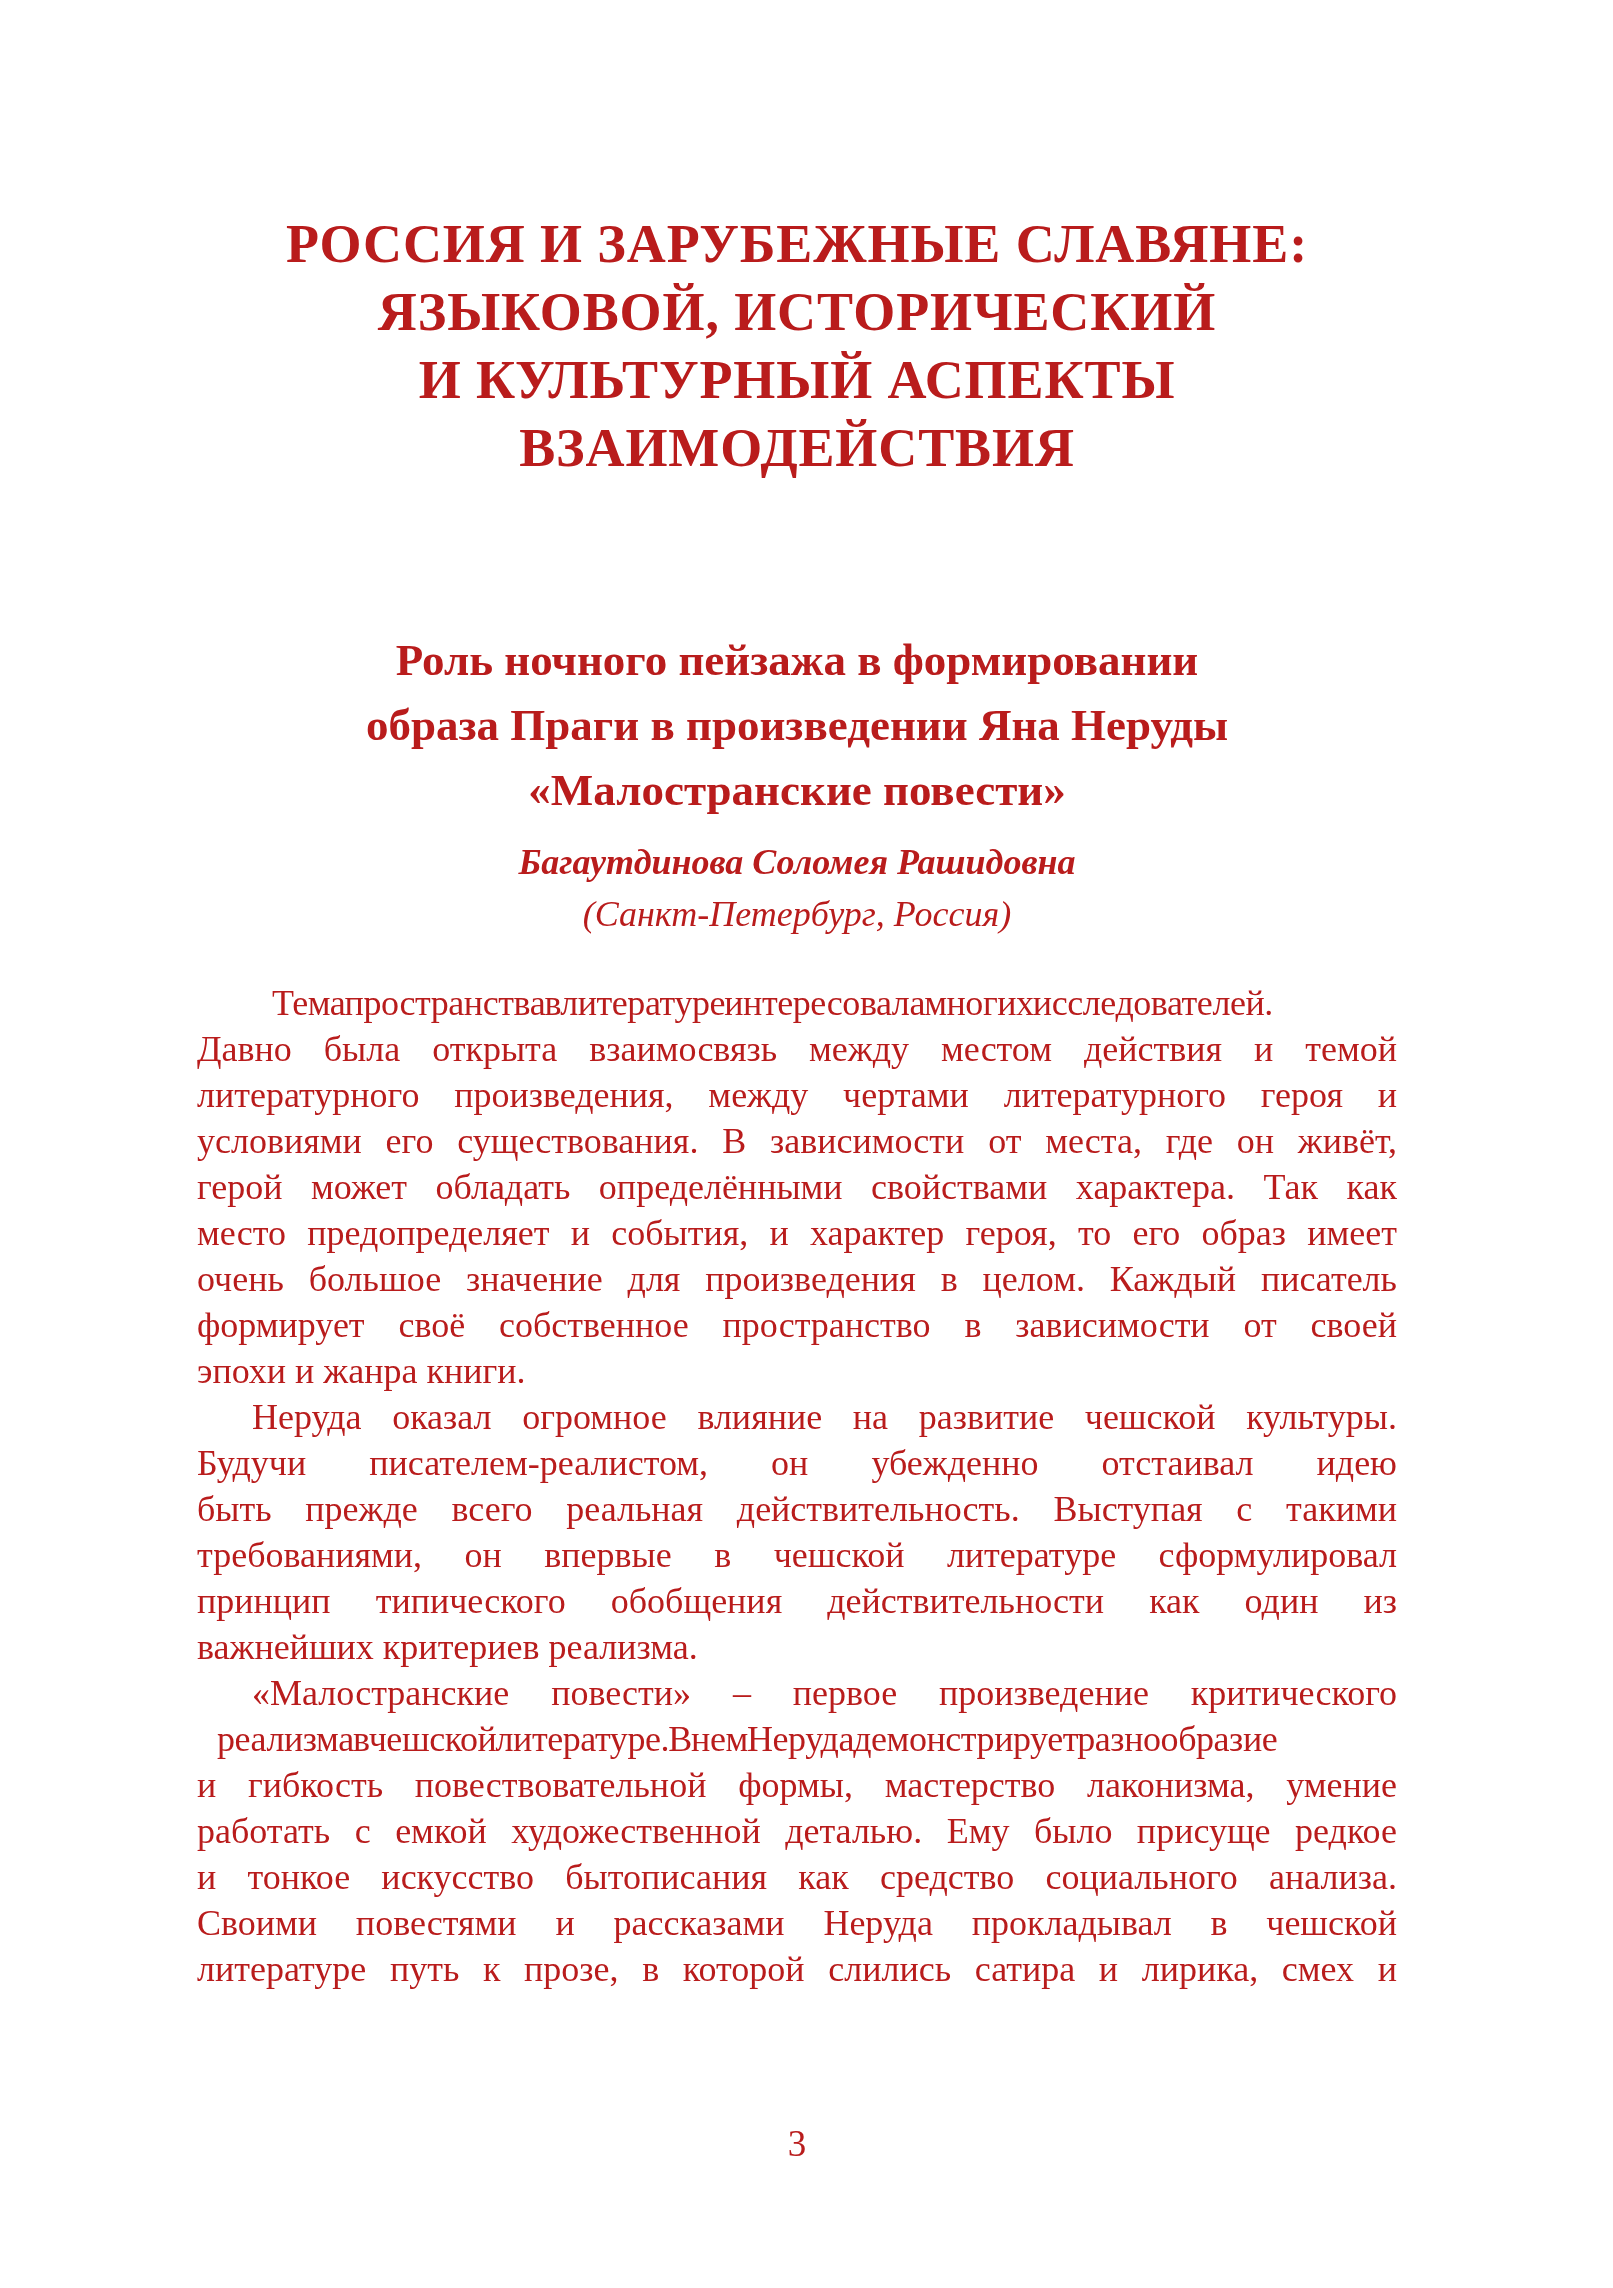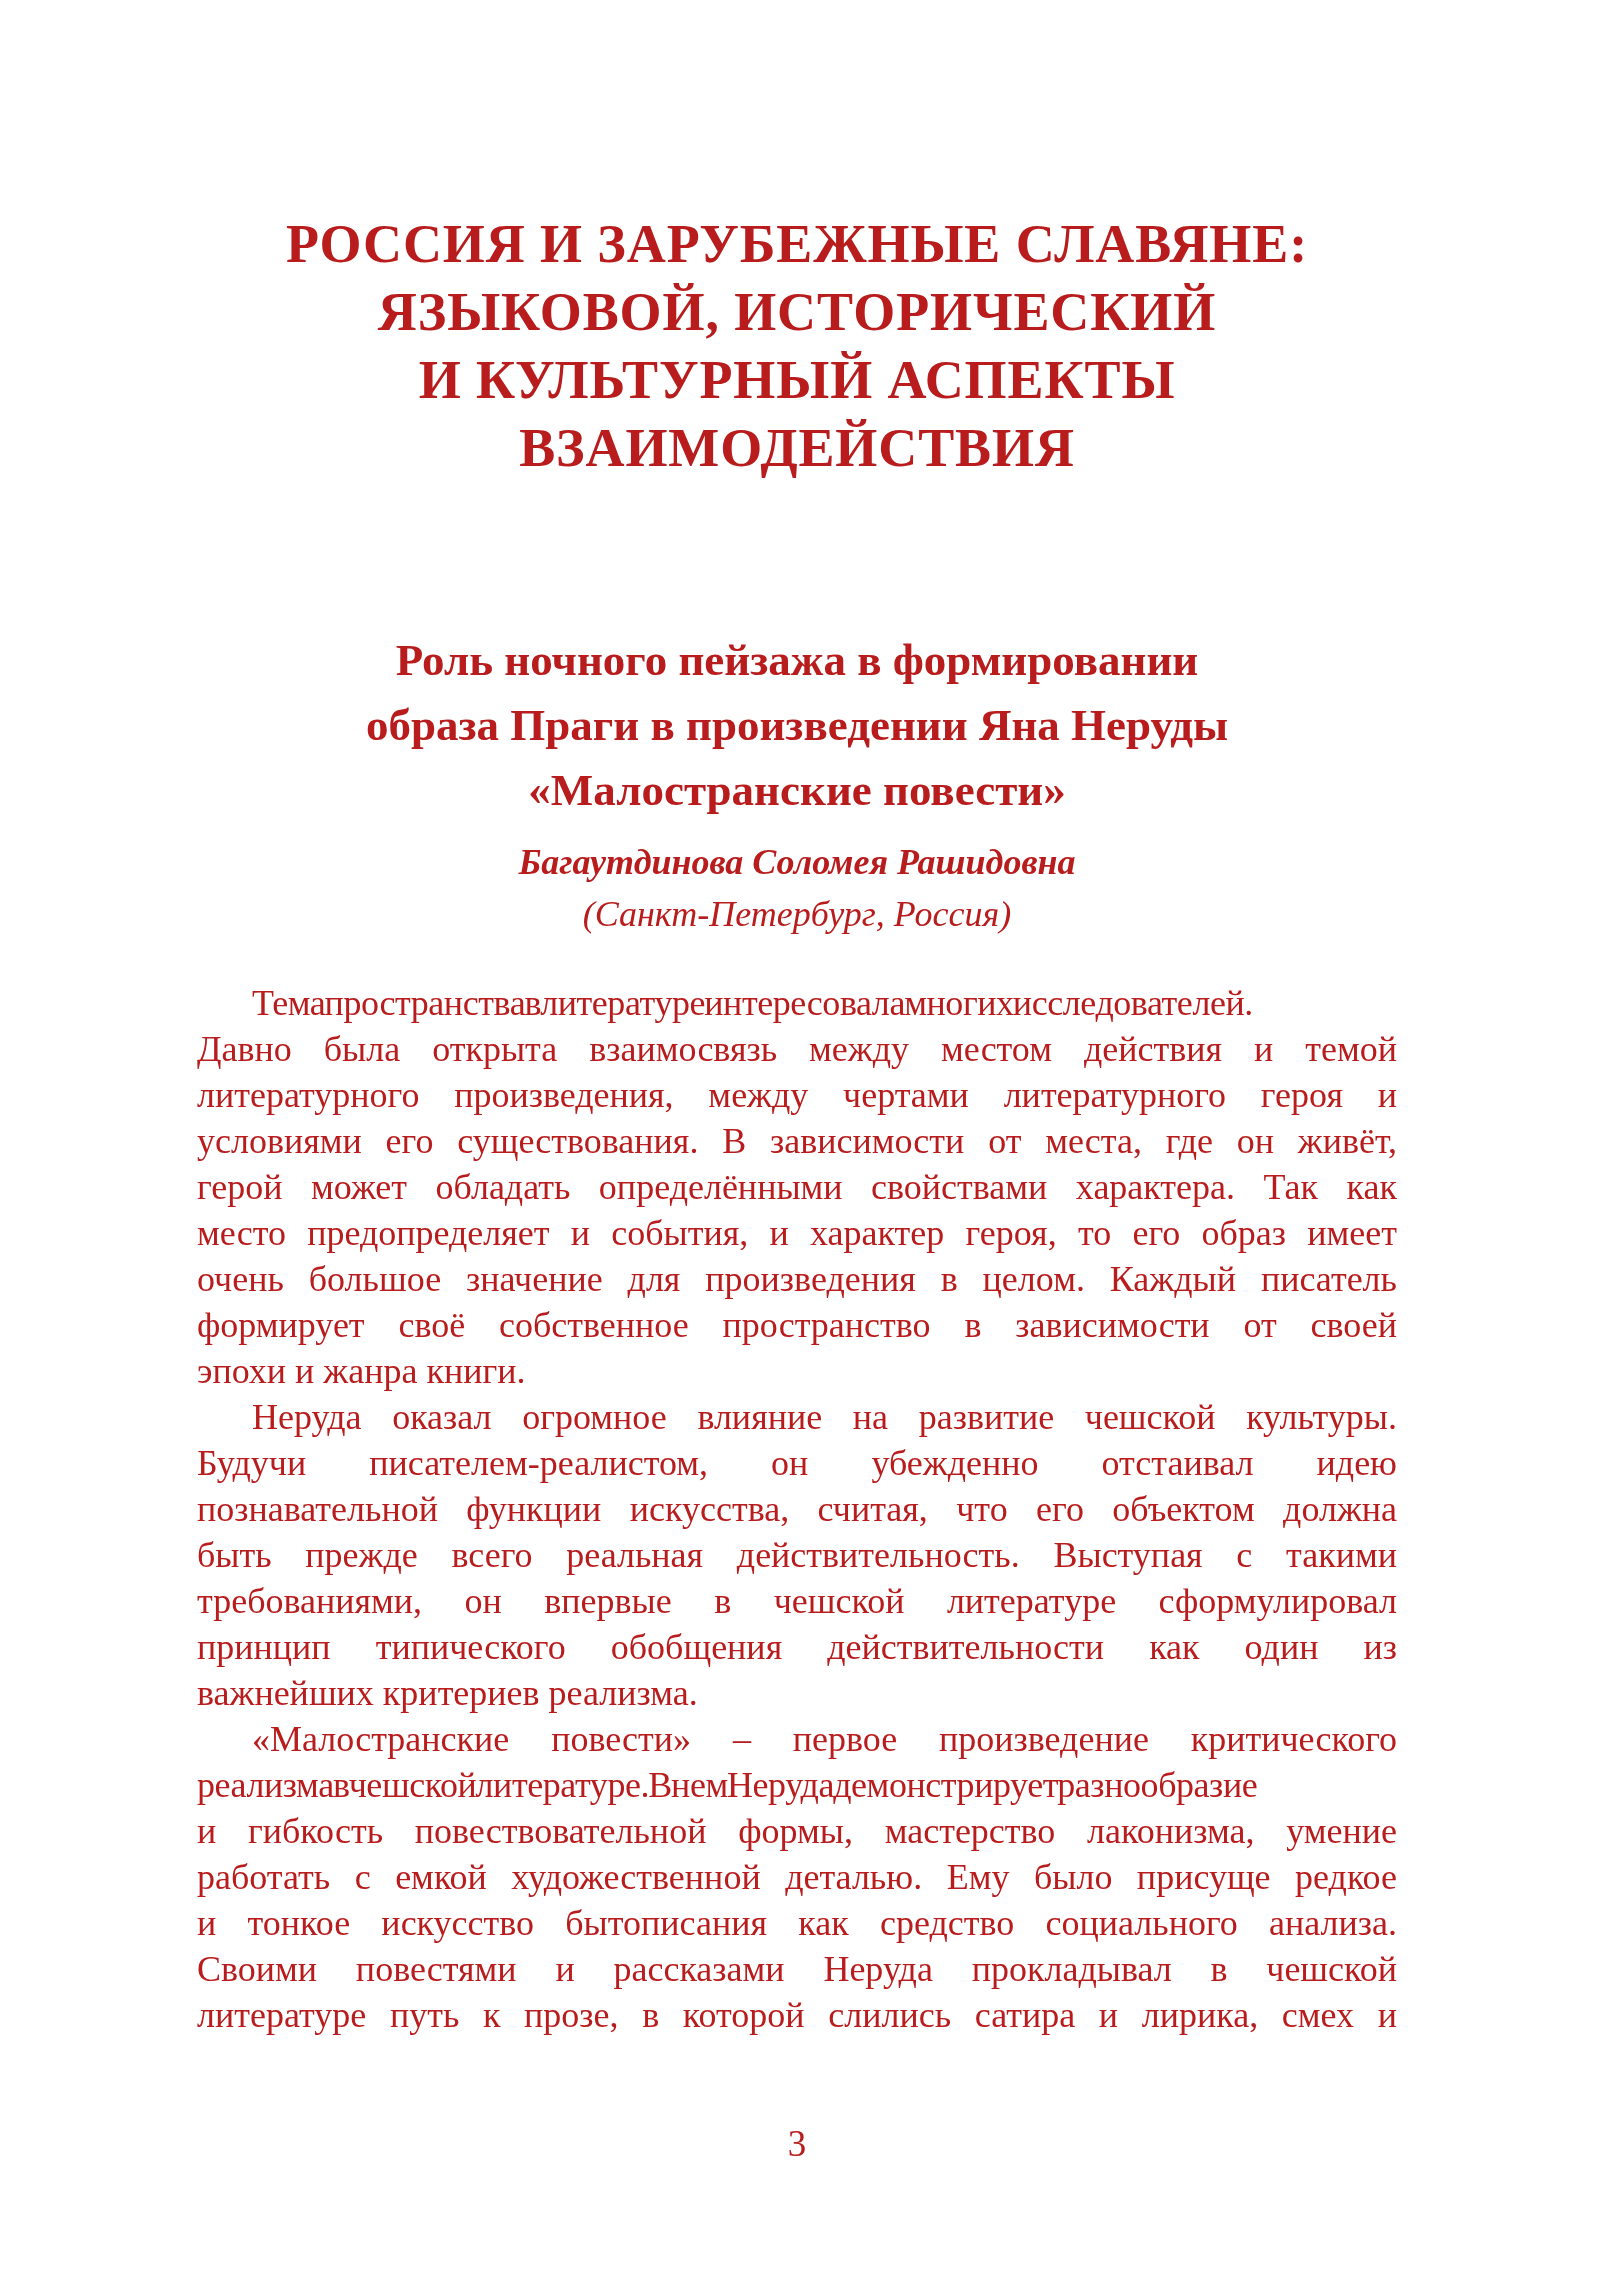--- a/index.html
+++ b/index.html
@@ -64,20 +64,21 @@
     overflow: hidden;
   }
   .line.first { text-indent: 55px; }
   .line.last  { text-align-last: left; }
   .line.tight {
     text-align: left;
     text-align-last: left;
     white-space: nowrap;
     word-spacing: -0.26em;
     letter-spacing: -0.012em;
+    margin-left: 20px;
   }
   .page-number {
     position: absolute;
     top: 2121px;
     left: 197px;
     width: 1200px;
     text-align: center;
     font-size: 37px;
     line-height: 46px;
   }
@@ -115,21 +116,20 @@
       <div class="line">герой может обладать определёнными свойствами характера. Так как</div>
       <div class="line">место предопределяет и события, и характер героя, то его образ имеет</div>
       <div class="line">очень большое значение для произведения в целом. Каждый писатель</div>
       <div class="line">формирует своё собственное пространство в зависимости от своей</div>
       <div class="line last">эпохи и жанра книги.</div>
     </div>
 
     <div>
       <div class="line first">Неруда оказал огромное влияние на развитие чешской культуры.</div>
       <div class="line">Будучи писателем-реалистом, он убежденно отстаивал идею</div>
-      <div class="line">познавательной функции искусства, считая, что его объектом должна</div>
       <div class="line">быть прежде всего реальная действительность. Выступая с такими</div>
       <div class="line">требованиями, он впервые в чешской литературе сформулировал</div>
       <div class="line">принцип типического обобщения действительности как один из</div>
       <div class="line last">важнейших критериев реализма.</div>
     </div>
 
     <div>
       <div class="line first">«Малостранские повести» – первое произведение  критического</div>
       <div class="line tight">реализма в чешской литературе. В нем Неруда демонстрирует разнообразие</div>
       <div class="line">и гибкость повествовательной формы, мастерство лаконизма, умение</div>

